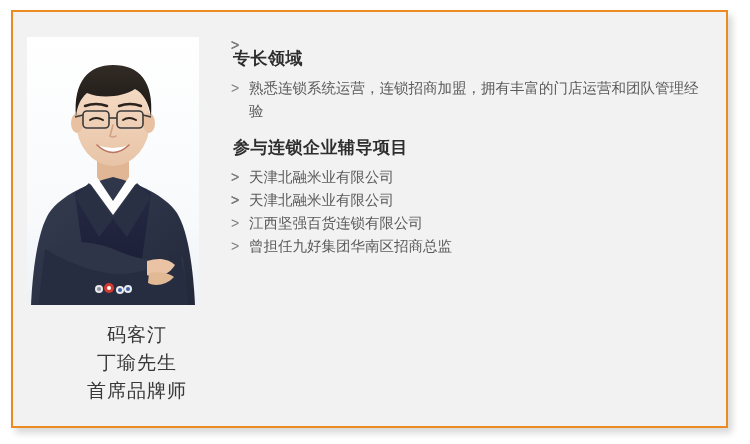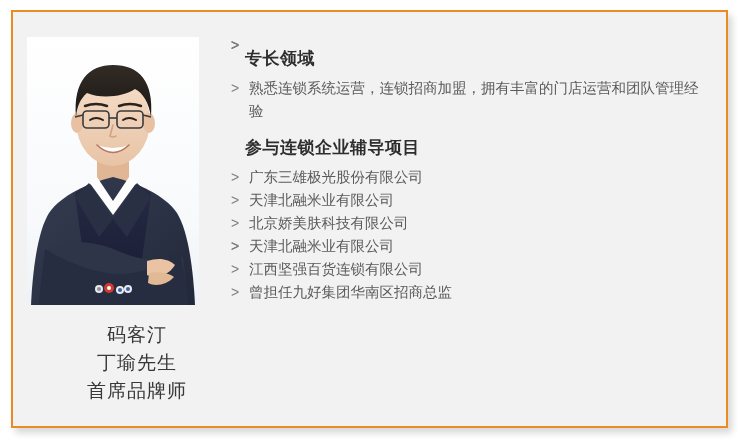--- a/index.html
+++ b/index.html
@@ -93,21 +93,21 @@
     color: #7d7d7d;
     font-size: 14px;
     font-family: "Liberation Sans", sans-serif;
   }
 
   .section-heading {
     font-size: 17px;
     font-weight: bold;
     color: #2e2e2e;
     letter-spacing: 0.5px;
-    margin: 13px 0 7px 14px;
+    margin: 13px 0 7px 2px;
   }
 
   .gap-top-1 { margin-top: 0; }
   .list-tight .bullet-item { line-height: 23px; }
 </style>
 </head>
 <body>
 
 <div class="card">
 
@@ -234,29 +234,27 @@
         <span class="marker">&gt;</span>
         <span>熟悉连锁系统运营，连锁招商加盟，拥有丰富的门店运营和团队管理经验</span>
       </li>
     </ul>
 
     <div class="section-heading">参与连锁企业辅导项目</div>
 
     <ul class="bullet-list list-tight">
       <li class="bullet-item">
         <span class="marker">&gt;</span>
-        <span>广东三雄极光股份有限公司</span>
       </li>
       <li class="bullet-item">
         <span class="marker">&gt;</span>
         <span>天津北融米业有限公司</span>
       </li>
       <li class="bullet-item">
         <span class="marker">&gt;</span>
-        <span>北京娇美肤科技有限公司</span>
       </li>
       <li class="bullet-item">
         <span class="marker">&gt;</span>
       </li>
       <li class="bullet-item">
         <span class="marker">&gt;</span>
         <span>天津北融米业有限公司</span>
       </li>
       <li class="bullet-item">
         <span class="marker">&gt;</span>

